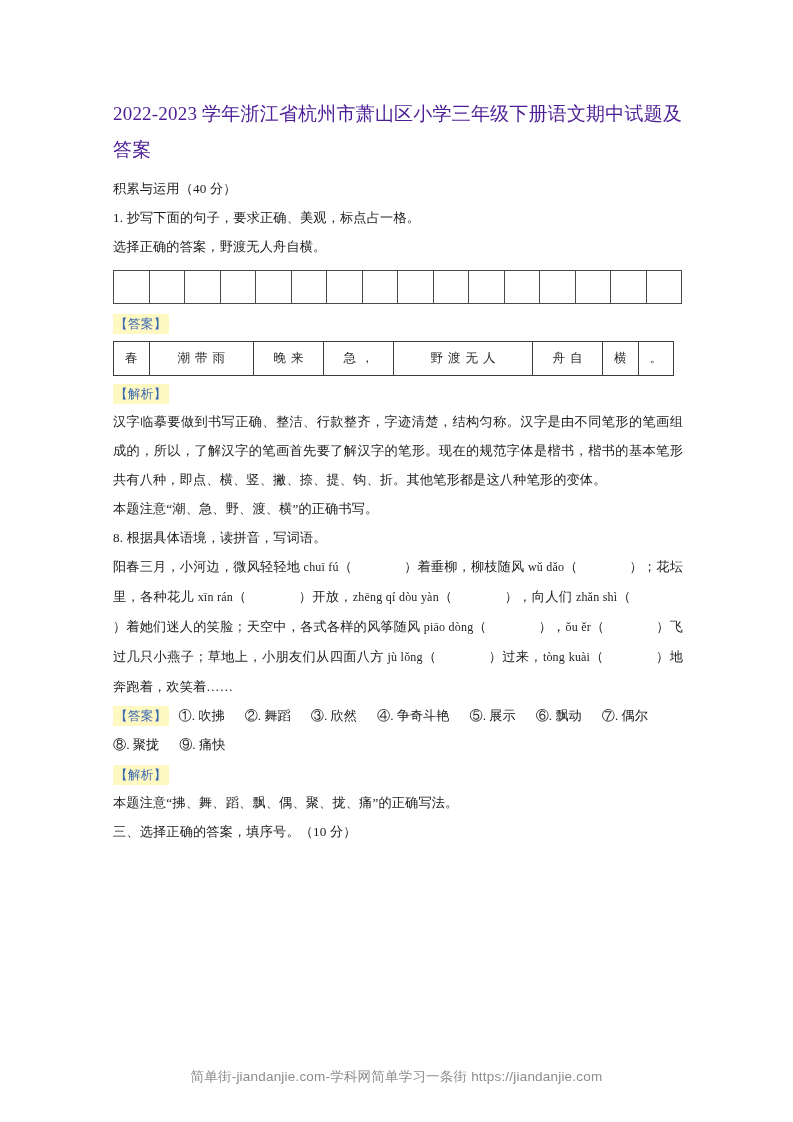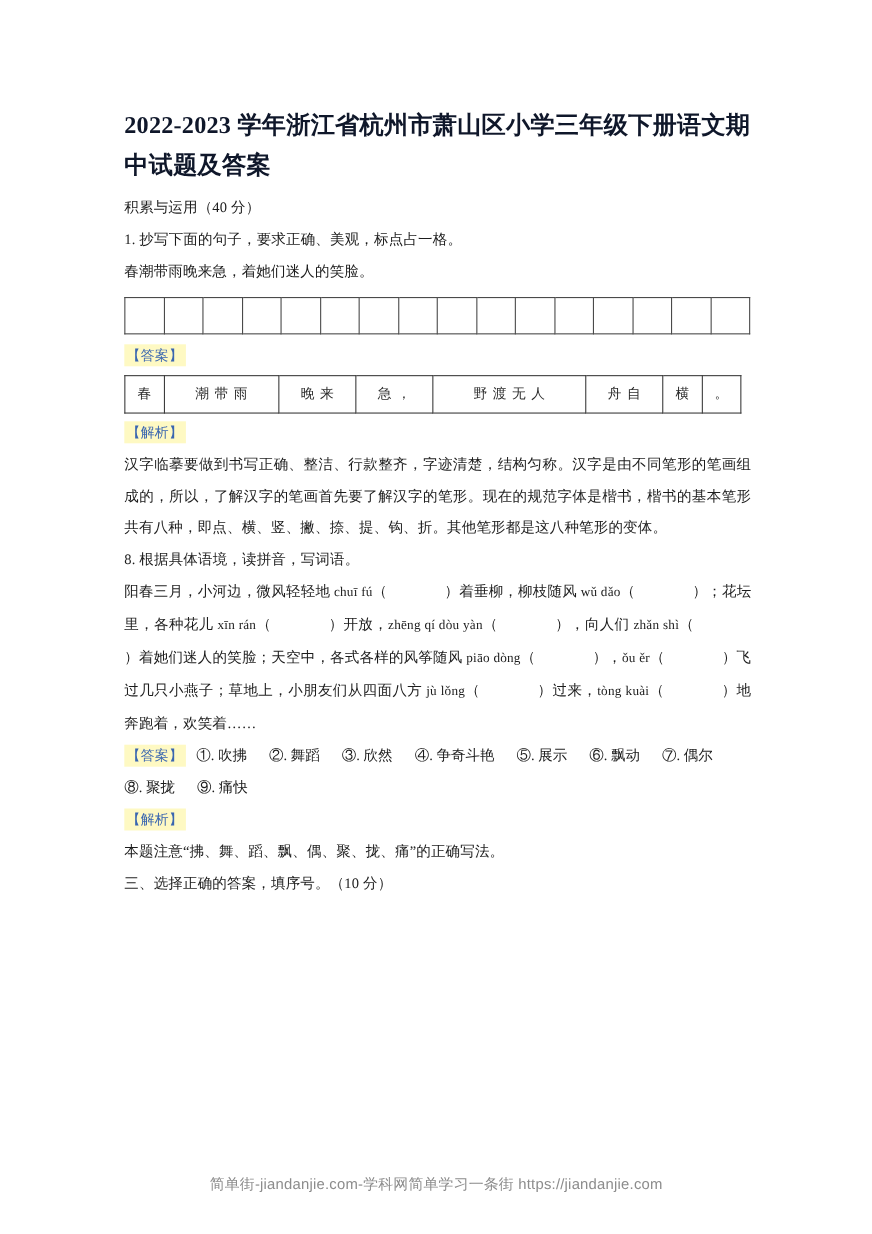--- a/index.html
+++ b/index.html
@@ -22,25 +22,25 @@
     height: 1122px;
     background: #fff;
   }
   .content {
     position: absolute;
     left: 113px;
     top: 96px;
     width: 570px;
   }
   .doc-title {
-    font-size: 22px;
-    font-weight: bold;
+    font-size: 19px;
+    font-weight: normal;
     line-height: 36px;
     letter-spacing: 0.2px;
-    color: #0f172a;
+    color: #4c1d95;
     margin: 0 0 6px 0;
     font-family: "Liberation Serif", "DejaVu Serif", serif;
   }
   .para {
     font-size: 13.2px;
     line-height: 29px;
     margin: 0;
     color: #1c1c1c;
     letter-spacing: 0.15px;
     text-align: justify;
@@ -129,21 +129,21 @@
 
 <div class="page">
   <div class="content">
 
     <h1 class="doc-title">2022-2023 学年浙江省杭州市萧山区小学三年级下册语文期中试题及答案</h1>
 
     <p class="para">积累与运用（40 分）</p>
 
     <p class="para">1. 抄写下面的句子，要求正确、美观，标点占一格。</p>
 
-    <p class="para">春潮带雨晚来急，着她们迷人的笑脸。</p>
+    <p class="para">选择正确的答案，野渡无人舟自横。</p>
 
     <div class="grid-wrap">
       <table class="wgrid">
         <tbody>
             <tr>
           <td></td>
           <td></td>
           <td></td>
           <td></td>
           <td></td>
@@ -182,20 +182,21 @@
     </tbody>
       </table>
 
     <p class="tag-line">
       <span class="tag">【解析】</span>
     </p>
 
 
     <p class="para">汉字临摹要做到书写正确、整洁、行款整齐，字迹清楚，结构匀称。汉字是由不同笔形的笔画组成的，所以，了解汉字的笔画首先要了解汉字的笔形。现在的规范字体是楷书，楷书的基本笔形共有八种，即点、横、竖、撇、捺、提、钩、折。其他笔形都是这八种笔形的变体。</p>
 
+    <p class="para">本题注意“潮、急、野、渡、横”的正确书写。</p>
 
     <p class="para">8. 根据具体语境，读拼音，写词语。</p>
 
     <p class="para"><span>阳春三月，小河边，微风轻轻地 </span><span class="pinyin">chuī fú</span>（<span class="blank"></span><span>）着垂柳，柳枝随风 </span><span class="pinyin">wǔ dǎo</span>（<span class="blank"></span><span>）；</span><span>花坛里，各种花儿 </span><span class="pinyin">xīn rán</span>（<span class="blank"></span><span>）开放，</span><span class="pinyin">zhēng qí dòu yàn</span>（<span class="blank"></span><span>），向人们 </span><span class="pinyin">zhǎn shì</span>（<span class="blank"></span><span>）着她们迷人的笑脸；天空中，各式各样的风筝随风 </span><span class="pinyin">piāo dòng</span>（<span class="blank"></span><span>），</span><span class="pinyin">ǒu ěr</span>（<span class="blank"></span><span>）飞过几只小燕子；草地上，小朋友们从四面八方 </span><span class="pinyin">jù lǒng</span>（<span class="blank"></span><span>）过来，</span><span class="pinyin">tòng</span> <span class="pinyin">kuài</span>（<span class="blank"></span><span>）地奔跑着，欢笑着……</span></p>
 
     <p class="answer-list"><span class="tag">【答案】</span>&nbsp;&nbsp;&nbsp;<span class="ansitem"><span>①.</span> <span>吹拂</span></span><span class="ansitem"><span>②.</span> <span>舞蹈</span></span><span class="ansitem"><span>③.</span> <span>欣然</span></span><span class="ansitem"><span>④.</span> <span>争奇斗艳</span></span><span class="ansitem"><span>⑤.</span> <span>展示</span></span><span class="ansitem"><span>⑥.</span> <span>飘动</span></span><span class="ansitem"><span>⑦.</span> <span>偶尔</span></span><span class="ansitem"><span>⑧.</span> <span>聚拢</span></span><span class="ansitem"><span>⑨.</span> <span>痛快</span></span></p>
 
     <p class="tag-line">
       <span class="tag">【解析】</span>
     </p>

